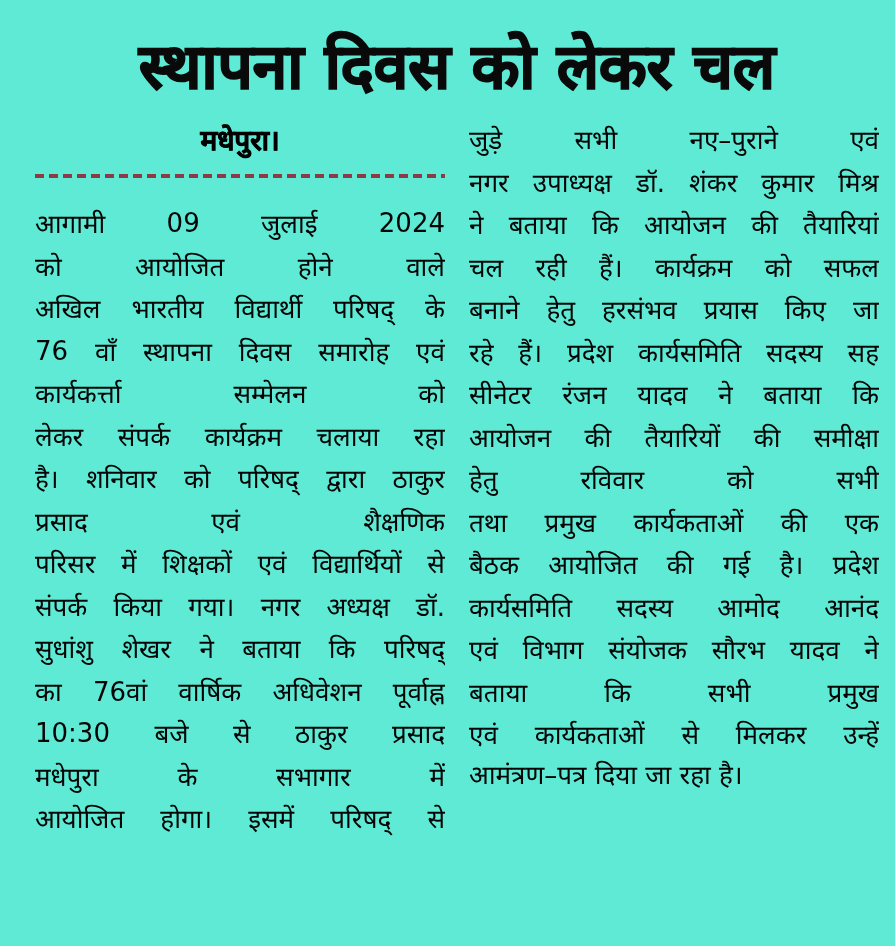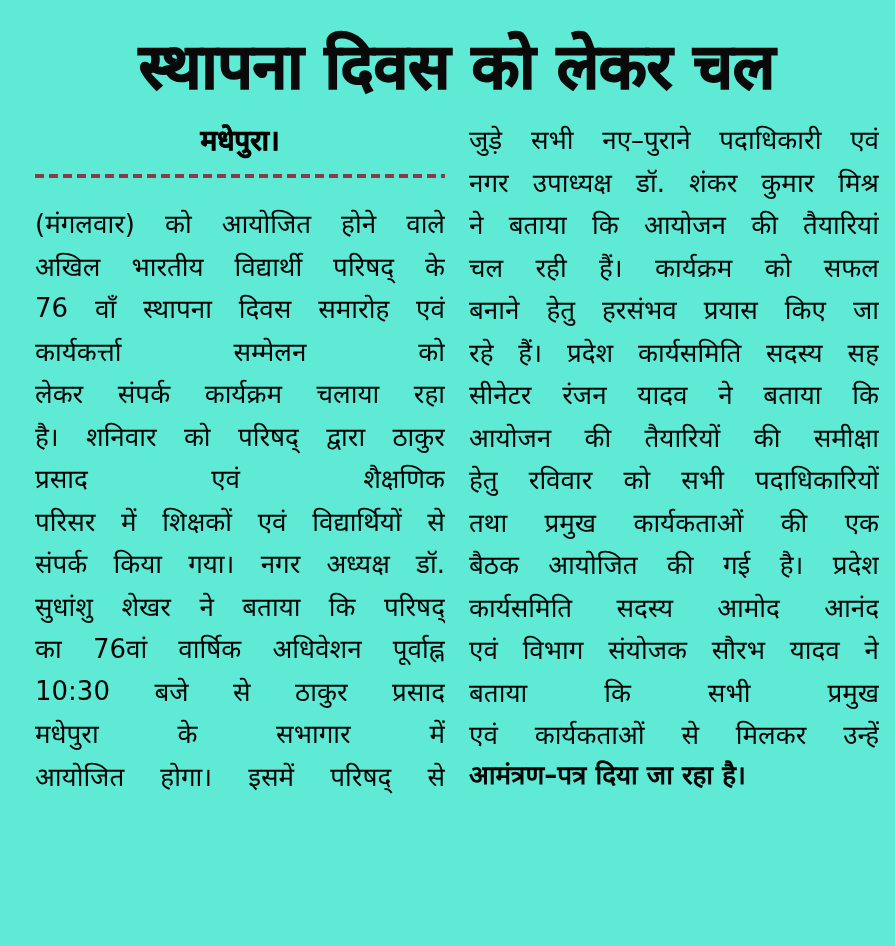--- a/index.html
+++ b/index.html
@@ -58,40 +58,44 @@
     display: flex;
     justify-content: space-between;
     align-items: center;
     height: 42.5px;
     white-space: nowrap;
     overflow: hidden;
   }
   .line.last {
     justify-content: flex-start;
     display: block;
-    font-weight: bold;
   }
 </style>
 </head>
 <body>
 
 <div class="page">
 
   <header>
     <div class="headline">स्थापना दिवस को लेकर चल</div>
   </header>
 
   <div class="columns">
 
     <div class="col col-left">
       <div class="dateline">मधेपुरा।</div>
       <div class="dashed-rule"></div>
       <div class="body-lines">
           <div class="line">
-            <span>(मंगलवार)</span>
+            <span>आगामी</span>
+            <span>09</span>
+            <span>जुलाई</span>
+            <span>2024</span>
+          </div>
+          <div class="line">
             <span>को</span>
             <span>आयोजित</span>
             <span>होने</span>
             <span>वाले</span>
           </div>
           <div class="line">
             <span>अखिल</span>
             <span>भारतीय</span>
             <span>विद्यार्थी</span>
             <span>परिषद्</span>
@@ -183,21 +187,20 @@
           </div>
         </div>
     </div>
 
     <div class="col col-right">
       <div class="body-lines">
           <div class="line">
             <span>जुड़े</span>
             <span>सभी</span>
             <span>नए–पुराने</span>
-            <span>पदाधिकारी</span>
             <span>एवं</span>
           </div>
           <div class="line">
             <span>नगर</span>
             <span>उपाध्यक्ष</span>
             <span>डॉ.</span>
             <span>शंकर</span>
             <span>कुमार</span>
             <span>मिश्र</span>
           </div>
@@ -246,21 +249,20 @@
             <span>की</span>
             <span>तैयारियों</span>
             <span>की</span>
             <span>समीक्षा</span>
           </div>
           <div class="line">
             <span>हेतु</span>
             <span>रविवार</span>
             <span>को</span>
             <span>सभी</span>
-            <span>पदाधिकारियों</span>
           </div>
           <div class="line">
             <span>तथा</span>
             <span>प्रमुख</span>
             <span>कार्यकताओं</span>
             <span>की</span>
             <span>एक</span>
           </div>
           <div class="line">
             <span>बैठक</span>

